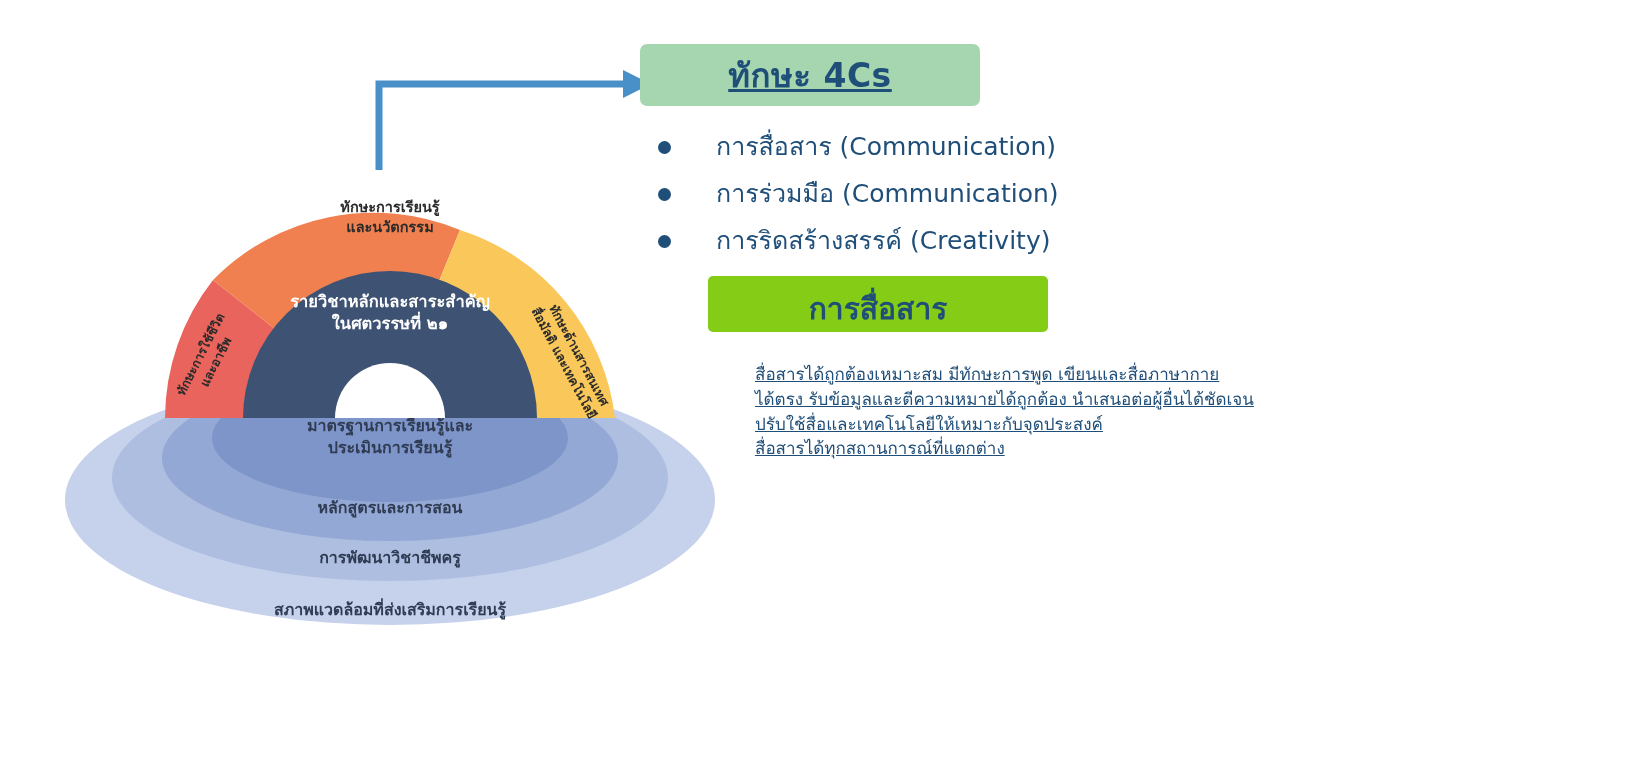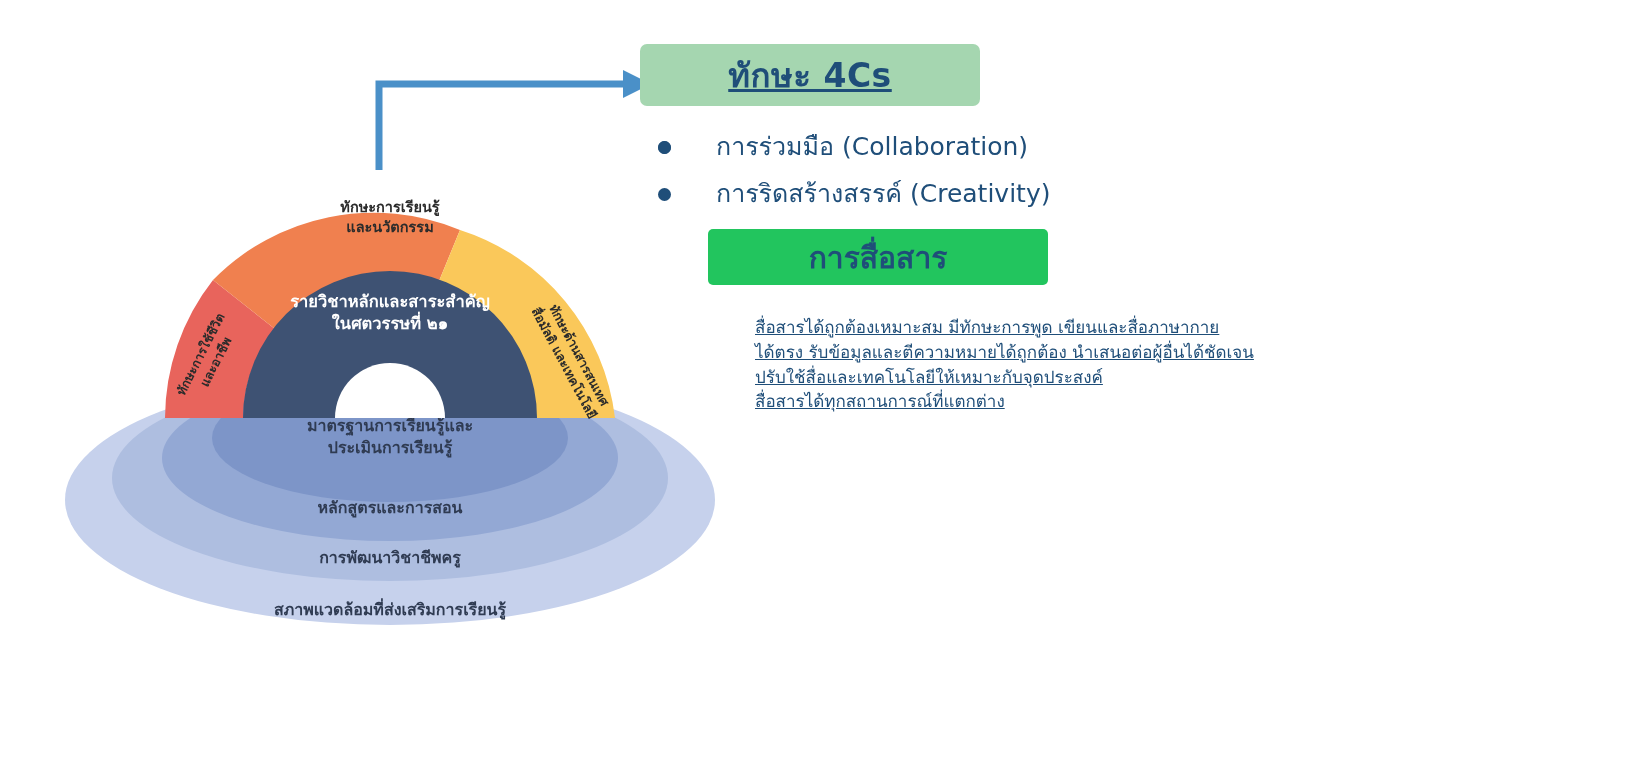--- a/index.html
+++ b/index.html
@@ -95,23 +95,24 @@
     top: 9px;
     width: 13px;
     height: 13px;
     border-radius: 50%;
     background: #1f4e79;
   }
 
   #section-banner {
     width: 340px;
     height: 56px;
-    background: #22c55e;
+    background: #84cc16;
     margin: 20px 0 0 68px;
     border-radius: 5px;
+    align-items: flex-end;
   }
   #section-banner .banner-text {
     width: 100%;
     text-align: center;
     font-size: 30px;
     font-weight: 700;
     color: #1f4e79;
   }
 
   #body-paragraph {
@@ -194,24 +195,25 @@
 
 <div id="right-col">
 
   <div id="title-banner" class="banner">
     <span class="banner-text">ทักษะ 4Cs</span>
   </div>
 
   <ul id="bullet-list">
     <li>
       <span class="bullet-dot"></span>
+      <span>การสื่อสาร (Communication)</span>
     </li>
     <li>
       <span class="bullet-dot"></span>
-      <span>การร่วมมือ (Collaboration)</span>
+      <span>การร่วมมือ (Communication)</span>
     </li>
     <li>
       <span class="bullet-dot"></span>
       <span>การริดสร้างสรรค์ (Creativity)</span>
     </li>
   </ul>
 
   <div id="section-banner" class="banner">
     <span class="banner-text">การสื่อสาร</span>
   </div>

